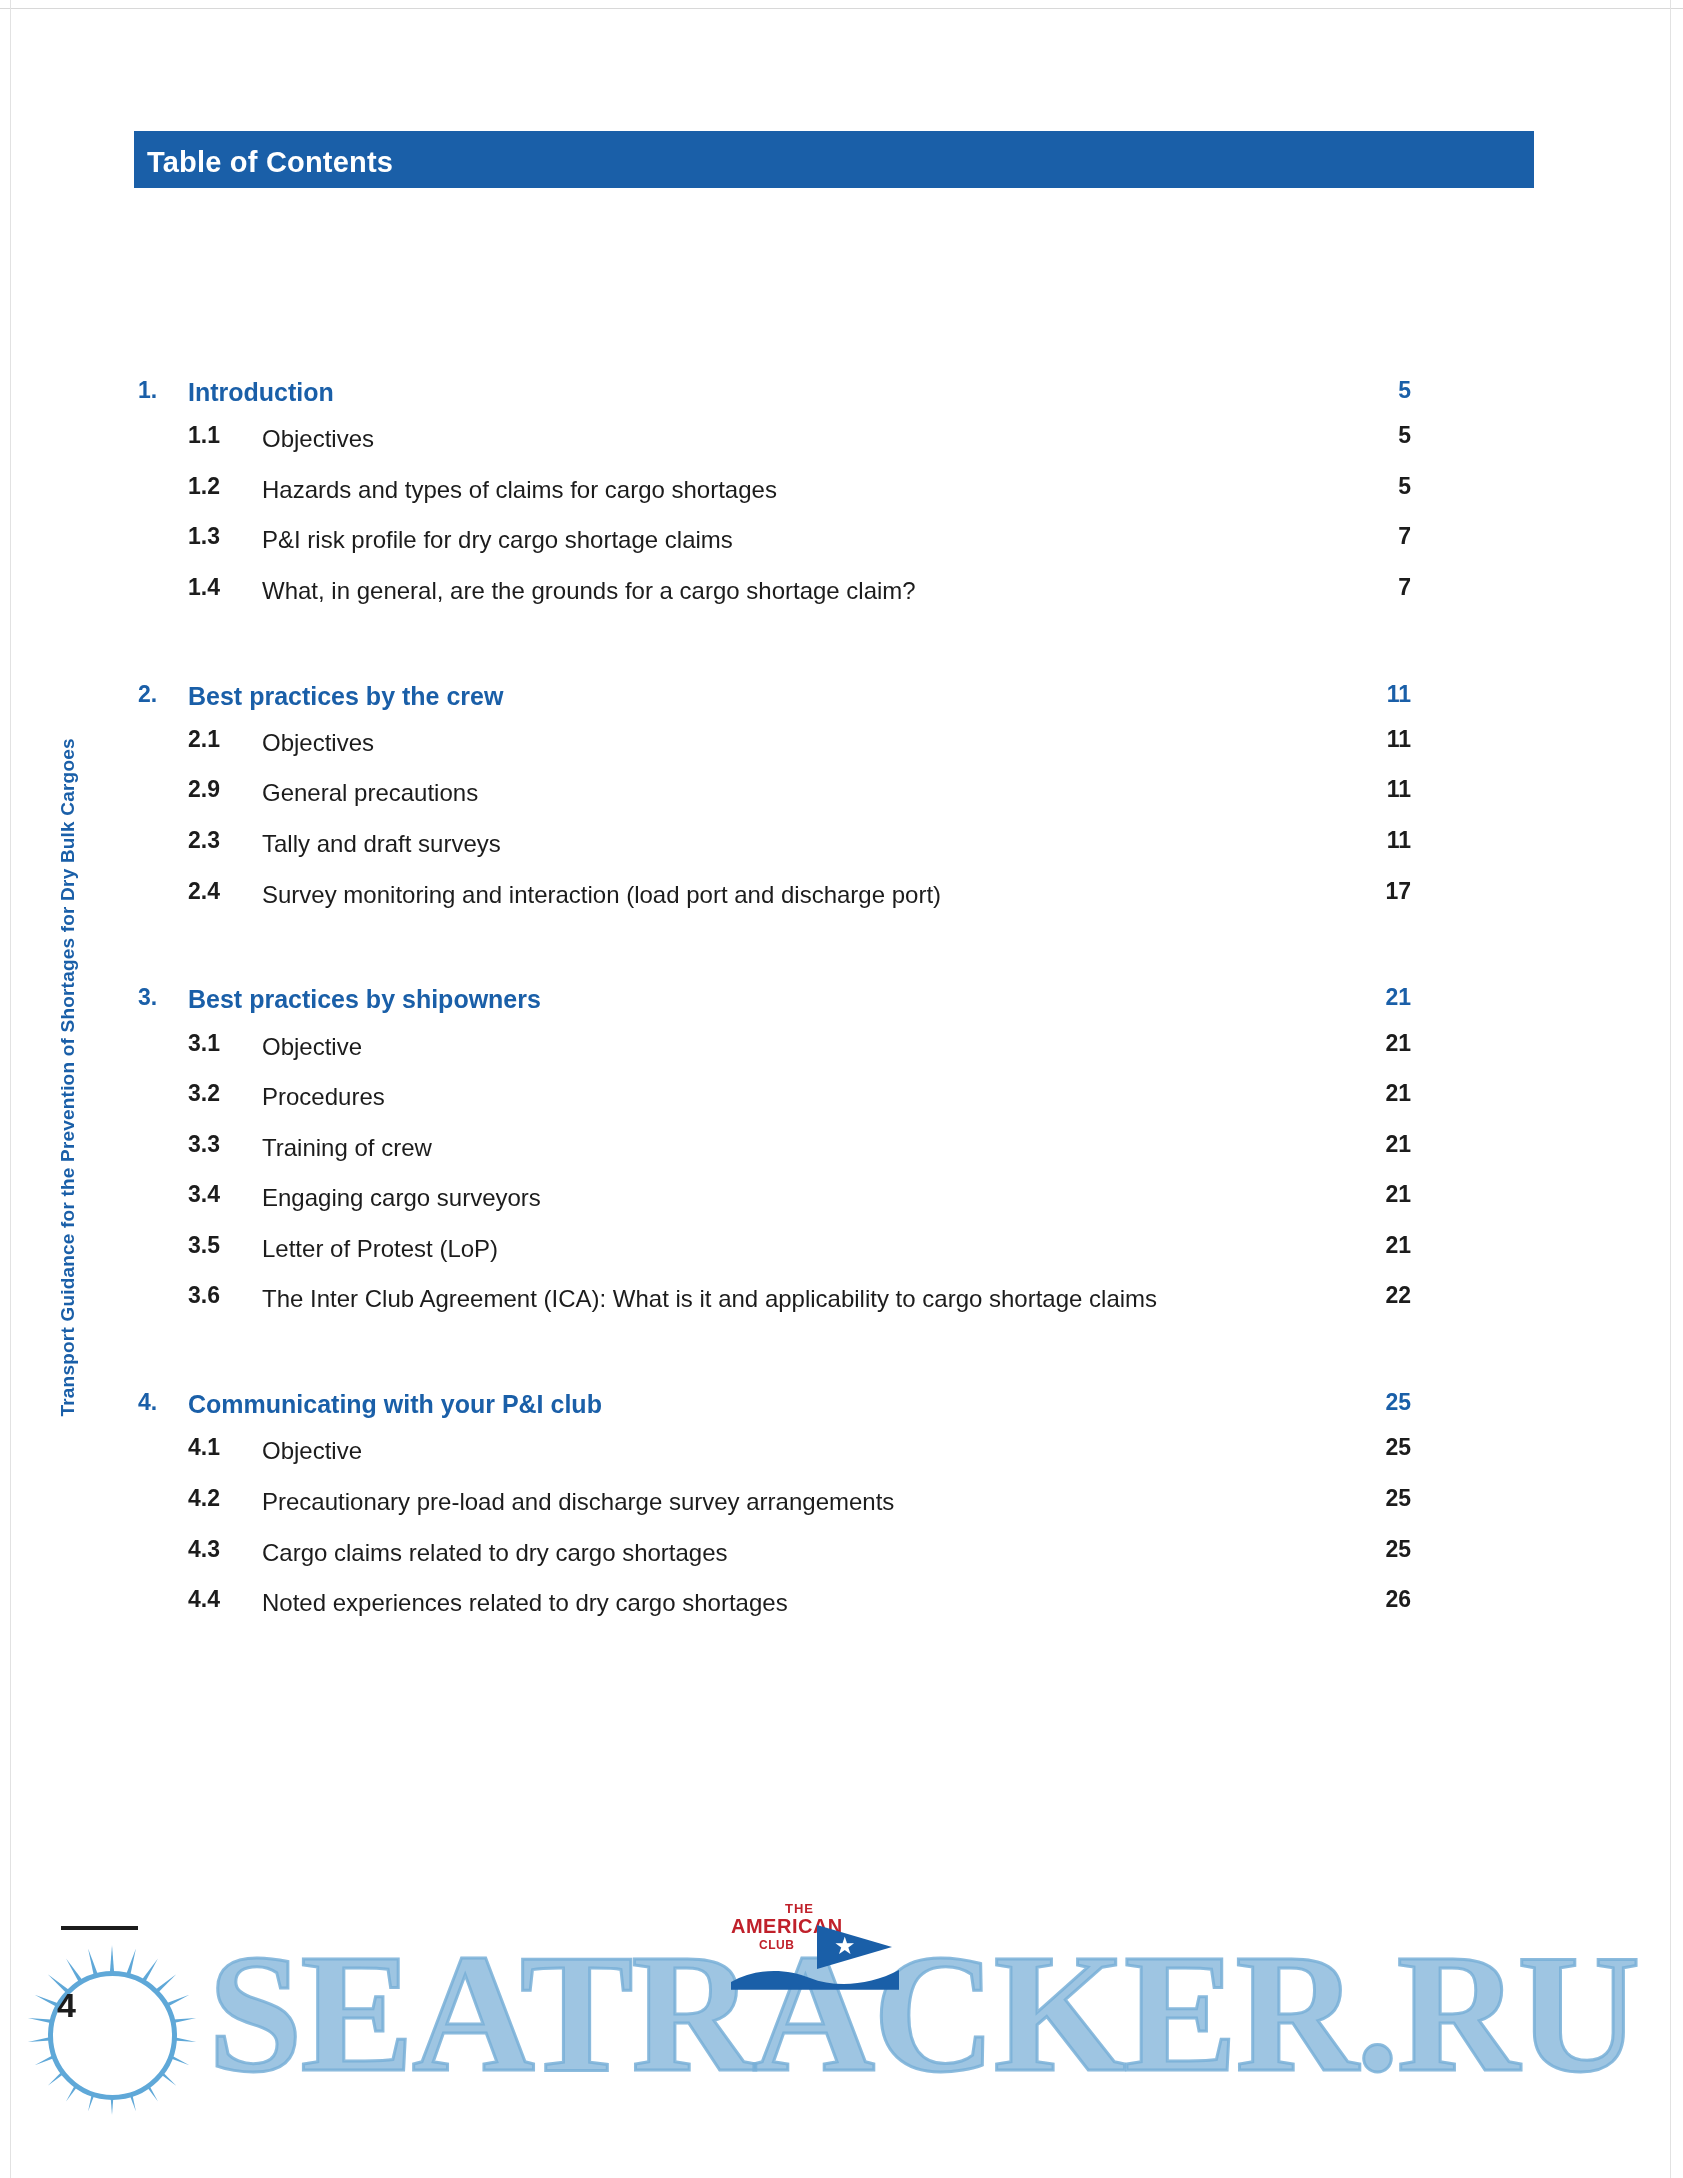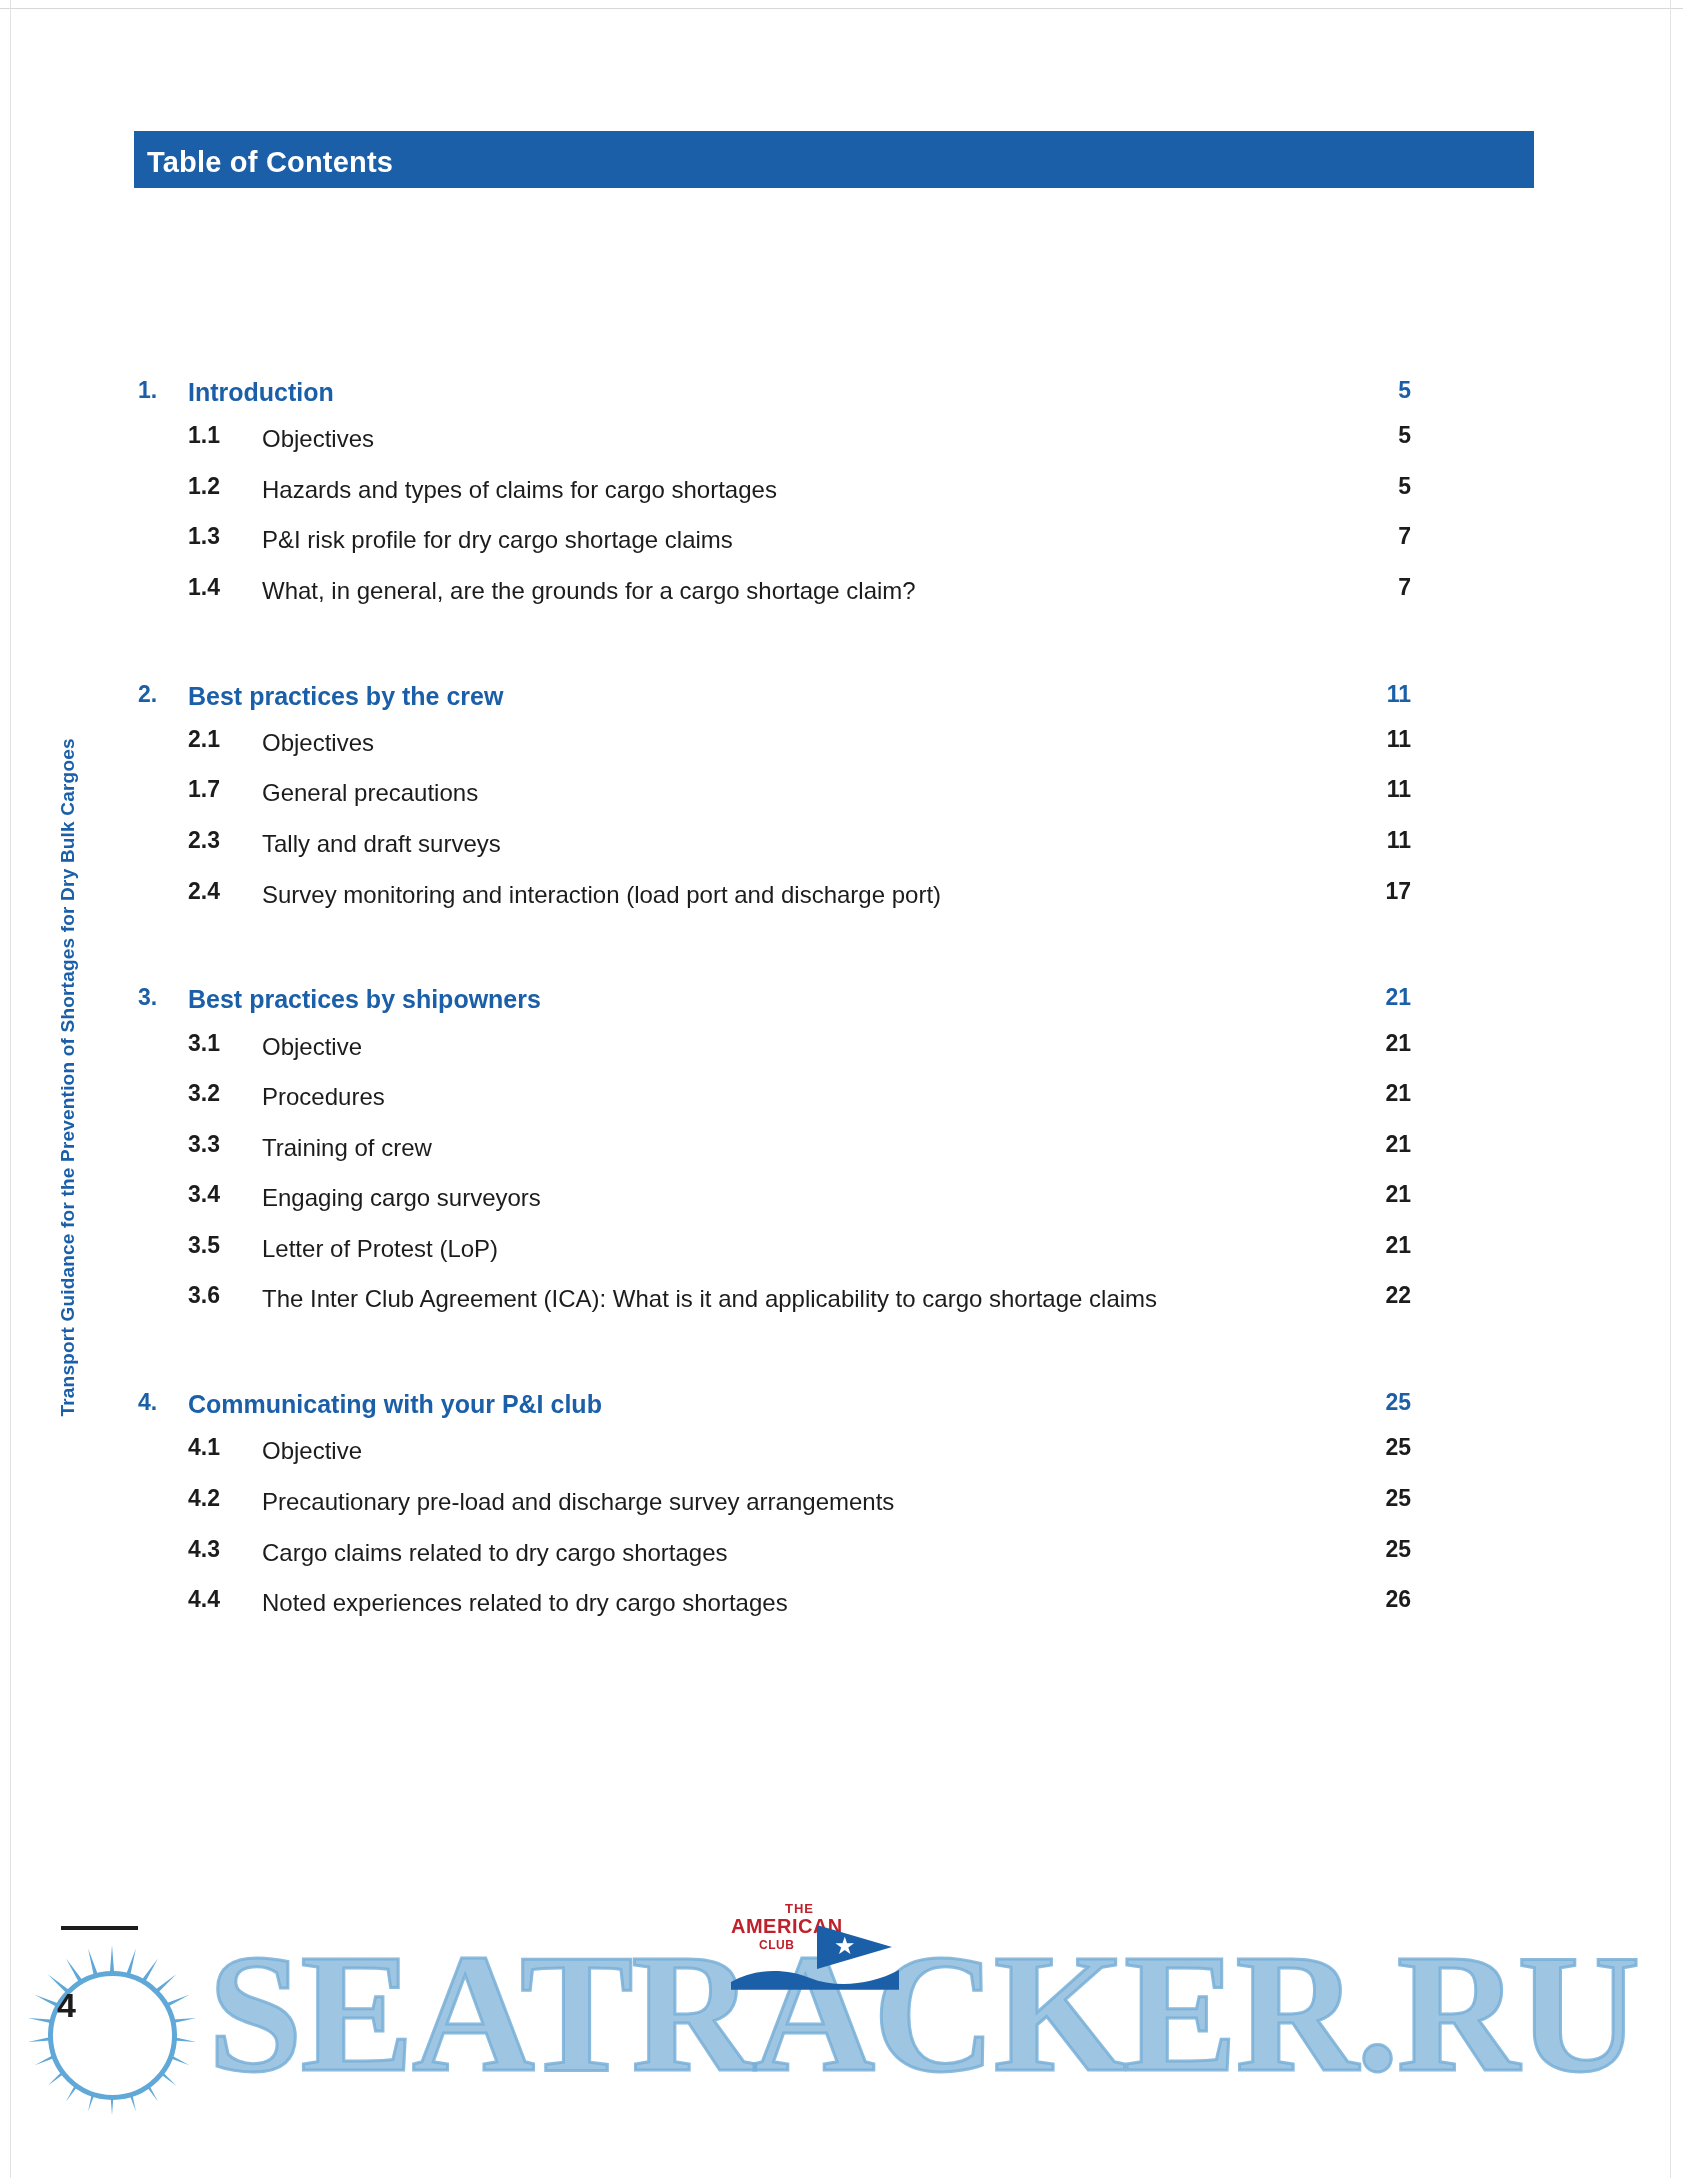--- a/index.html
+++ b/index.html
@@ -318,21 +318,21 @@
           <div class="num">2.</div>
           <div class="title">Best practices by the crew</div>
           <div class="pg">11</div>
         </div>
         <div class="row lvl2">
           <div class="num">2.1</div>
           <div class="title">Objectives</div>
           <div class="pg">11</div>
         </div>
         <div class="row lvl2">
-          <div class="num">1.7</div>
+          <div class="num">2.9</div>
           <div class="title">General precautions</div>
           <div class="pg">11</div>
         </div>
         <div class="row lvl2">
           <div class="num">2.3</div>
           <div class="title">Tally and draft surveys</div>
           <div class="pg">11</div>
         </div>
         <div class="row lvl2">
           <div class="num">2.4</div>

